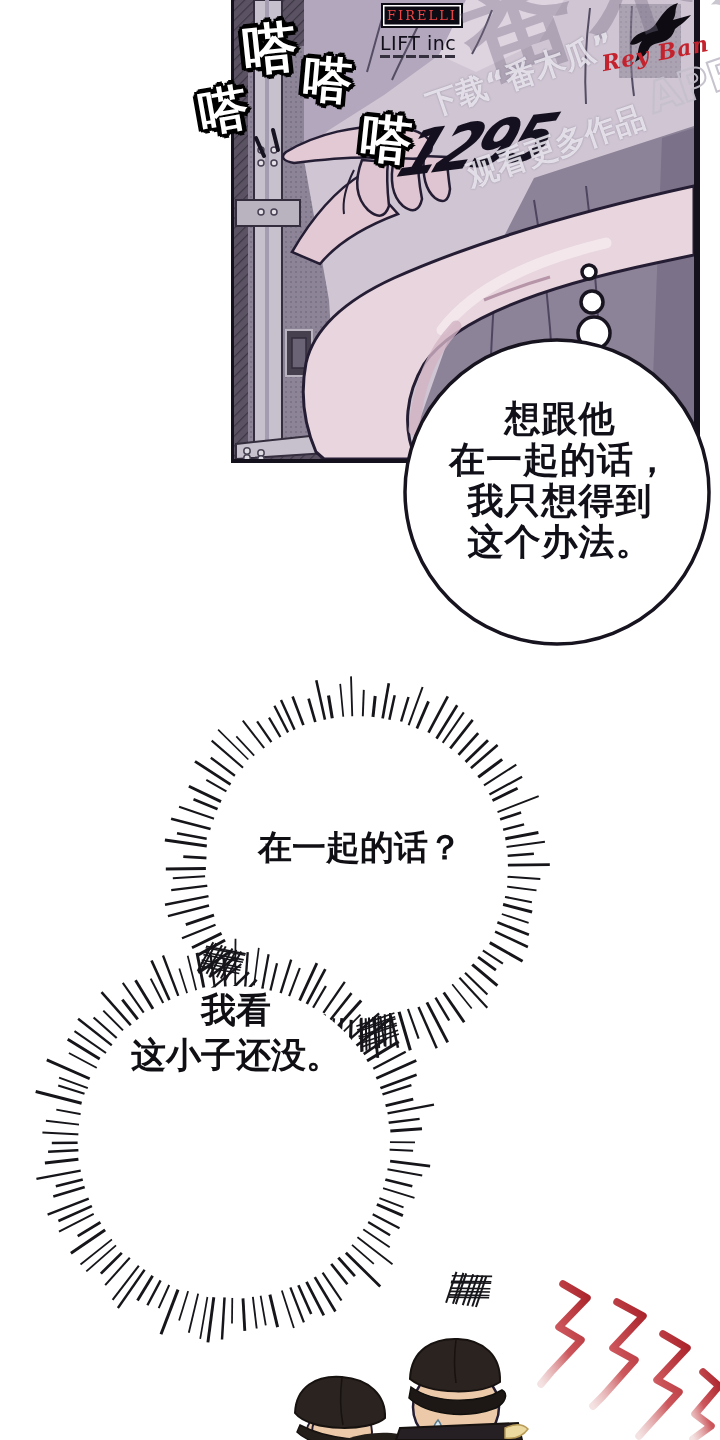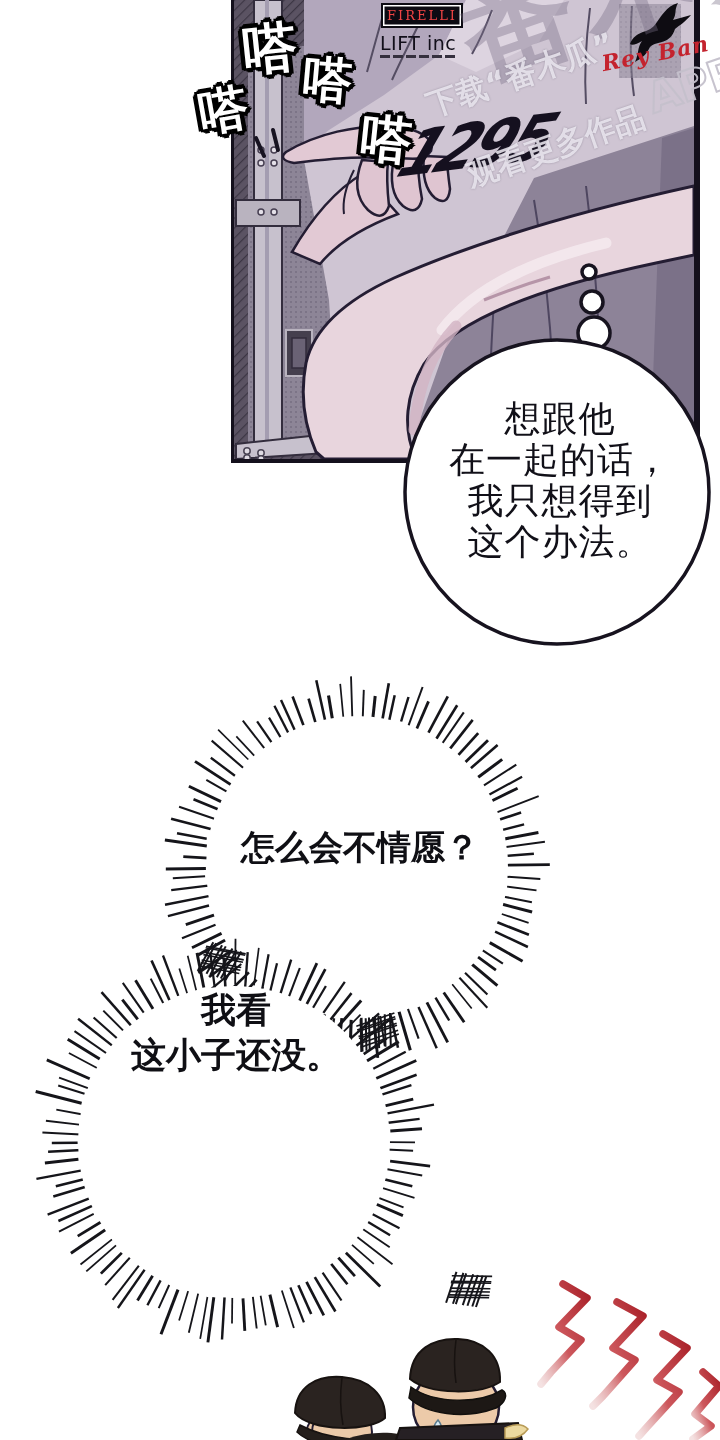--- a/index.html
+++ b/index.html
@@ -46,21 +46,21 @@
                    2.6px 2.6px 0 #000,-2.6px 2.6px 0 #000,2.6px -2.6px 0 #000,-2.6px -2.6px 0 #000,
                    4.5px 1.5px 0 #000,-4.5px 1.5px 0 #000,1.5px 4.5px 0 #000,1.5px -4.5px 0 #000;}
   .sfx.s1{left:243px;top:22px;font-size:54px;transform:rotate(-6deg);}
   .sfx.s2{left:303px;top:56px;font-size:49px;transform:rotate(5deg);}
   .sfx.s3{left:199px;top:86px;font-size:49px;transform:rotate(-10deg);}
   .sfx.s4{left:361px;top:114px;font-size:51px;transform:rotate(6deg);}
 
   
   .speech-svg{position:absolute;left:380px;top:252px;}
   .speech-text{position:absolute;left:412px;top:398px;width:296px;text-align:center;
-       font-size:36px;font-weight:400;color:#111018;line-height:41px;letter-spacing:1px;}
+       font-size:36px;font-weight:700;color:#111018;line-height:41px;letter-spacing:1px;}
 
   
   .th-svg{position:absolute;}
   .th1-svg{left:158px;top:668px;}
   .th2-svg{left:28px;top:938px;}
   .th-text{position:absolute;text-align:center;font-weight:700;color:#0f0f14;}
   .th1-text{left:188px;top:826px;width:344px;font-size:34px;line-height:43px;}
   .th2-text{left:64px;top:988px;width:344px;font-size:35px;line-height:45px;}
 
   .chars-svg{position:absolute;left:250px;top:1335px;}
@@ -289,21 +289,21 @@
       <line x1="333.6" y1="133.0" x2="359.6" y2="120.2" stroke="#15151a" stroke-width="2.88"></line>
       <line x1="338.9" y1="144.4" x2="380.7" y2="128.1" stroke="#15151a" stroke-width="1.85"></line>
       <line x1="339.5" y1="152.3" x2="363.1" y2="144.4" stroke="#15151a" stroke-width="2.65"></line>
       <line x1="342.7" y1="162.4" x2="366.1" y2="156.4" stroke="#15151a" stroke-width="2.32"></line>
       <line x1="345.2" y1="171.2" x2="380.4" y2="164.5" stroke="#15151a" stroke-width="3.01"></line>
       <line x1="348.0" y1="179.0" x2="386.9" y2="173.8" stroke="#15151a" stroke-width="2.05"></line>
       <line x1="349.4" y1="187.8" x2="375.9" y2="185.8" stroke="#15151a" stroke-width="2.42"></line>
     <circle cx="199" cy="199" r="151" fill="#ffffff"></circle>
   </svg>
   <div class="th-text th1-text">
-    <div>怎么会不情愿？</div>
+    <div>在一起的话？</div>
   </div>
 
   <svg class="th-svg th2-svg" id="th2" width="412" height="412" viewBox="0 0 412 412">
       <line x1="360.2" y1="204.2" x2="387.0" y2="204.3" stroke="#15151a" stroke-width="1.67"></line>
       <line x1="357.9" y1="211.5" x2="385.1" y2="212.8" stroke="#15151a" stroke-width="2.13"></line>
       <line x1="362.1" y1="223.2" x2="402.1" y2="228.1" stroke="#15151a" stroke-width="2.74"></line>
       <line x1="356.6" y1="230.8" x2="394.2" y2="237.5" stroke="#15151a" stroke-width="2.15"></line>
       <line x1="357.1" y1="241.5" x2="384.3" y2="248.3" stroke="#15151a" stroke-width="2.57"></line>
       <line x1="354.9" y1="250.2" x2="386.5" y2="259.9" stroke="#15151a" stroke-width="1.75"></line>
       <line x1="350.1" y1="259.6" x2="375.5" y2="269.4" stroke="#15151a" stroke-width="2.07"></line>

